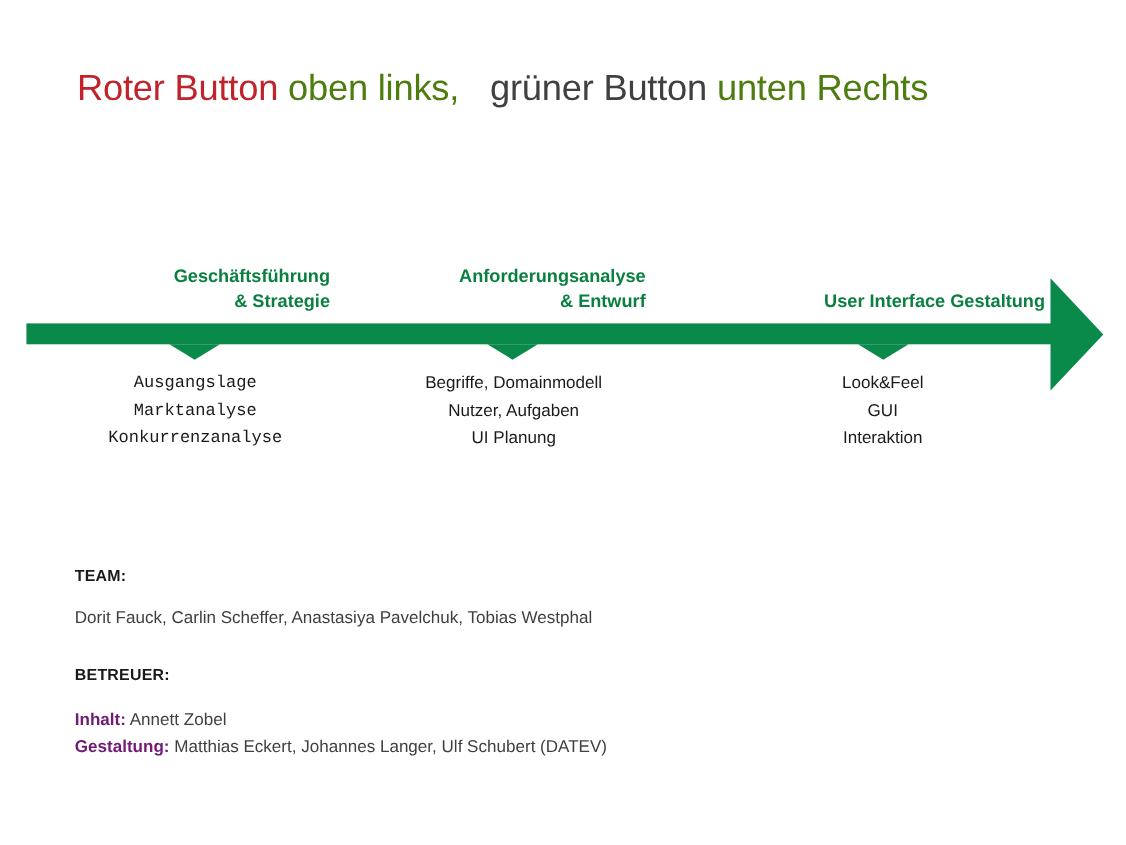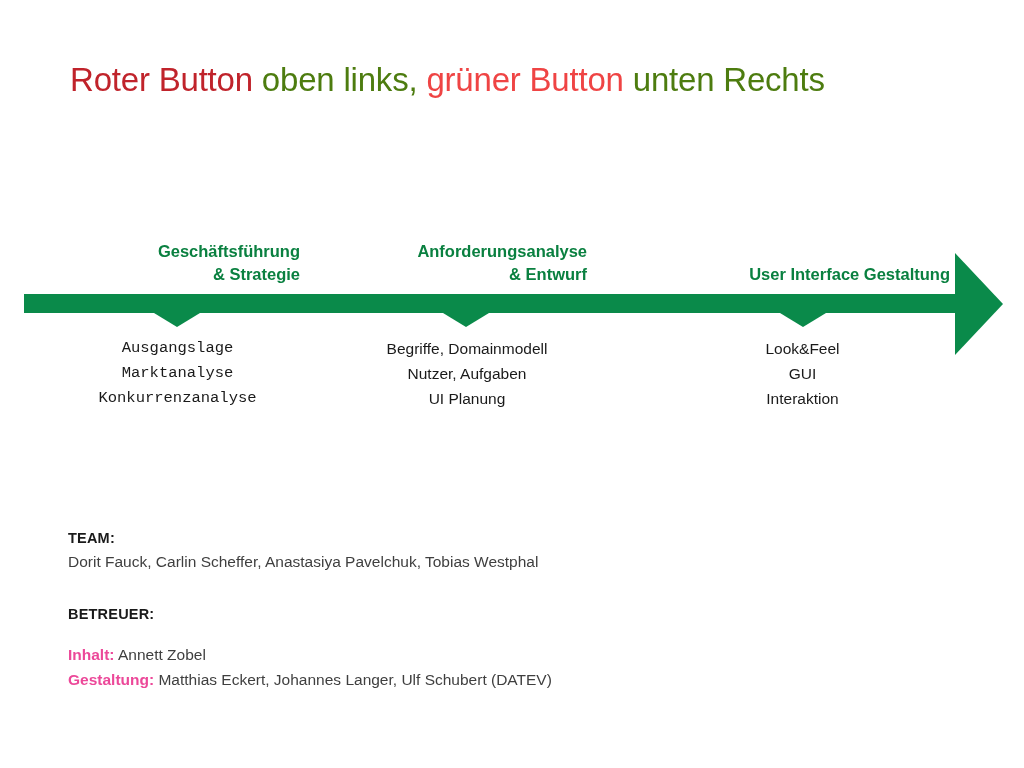--- a/index.html
+++ b/index.html
@@ -29,21 +29,21 @@
     left: 70px;
     top: 58px;
     width: 900px;
     font-size: 33px;
     line-height: 44px;
     letter-spacing: -0.2px;
     color: #4d4d4d;
     white-space: nowrap;
   }
   .title .red   { color: #c0232b; }
-  .title .green { color: #ef4444; }
+  .title .green { color: #404040; margin-left: 19px; }
   .title .gray  { color: #4d7c0f; }
 
   
   .timeline {
     position: absolute;
     left: 0;
     top: 240px;
     width: 1024px;
     height: 180px;
   }
@@ -91,28 +91,28 @@
     width: 700px;
     color: #3f3f3f;
     font-size: 15.5px;
   }
   .credits .label {
     font-weight: bold;
     color: #1a1a1a;
     font-size: 14.5px;
     letter-spacing: 0.2px;
   }
-  .team-label    { position: absolute; left: 0; top: 0; margin-top: 14px; }
+  .team-label    { position: absolute; left: 0; top: 0; }
   .team-names    { position: absolute; left: 0; top: 37px; white-space: nowrap; }
   .betreuer-label{ position: absolute; left: 0; top: 90px; }
   .betreuer-list { position: absolute; left: 0; top: 126px; line-height: 25px; }
   .betreuer-list .row { white-space: nowrap; }
   .betreuer-list .k {
     font-weight: bold;
-    color: #ec4899;
+    color: #701a75;
   }
   .betreuer-list .v { color: #3f3f3f; }
 </style>
 </head>
 <body>
 
 <div class="slide">
 
   <div class="title">
     <span class="red">Roter Button</span><span class="gray"> oben links, </span><span class="green">grüner Button</span><span class="gray"> unten Rechts</span>

